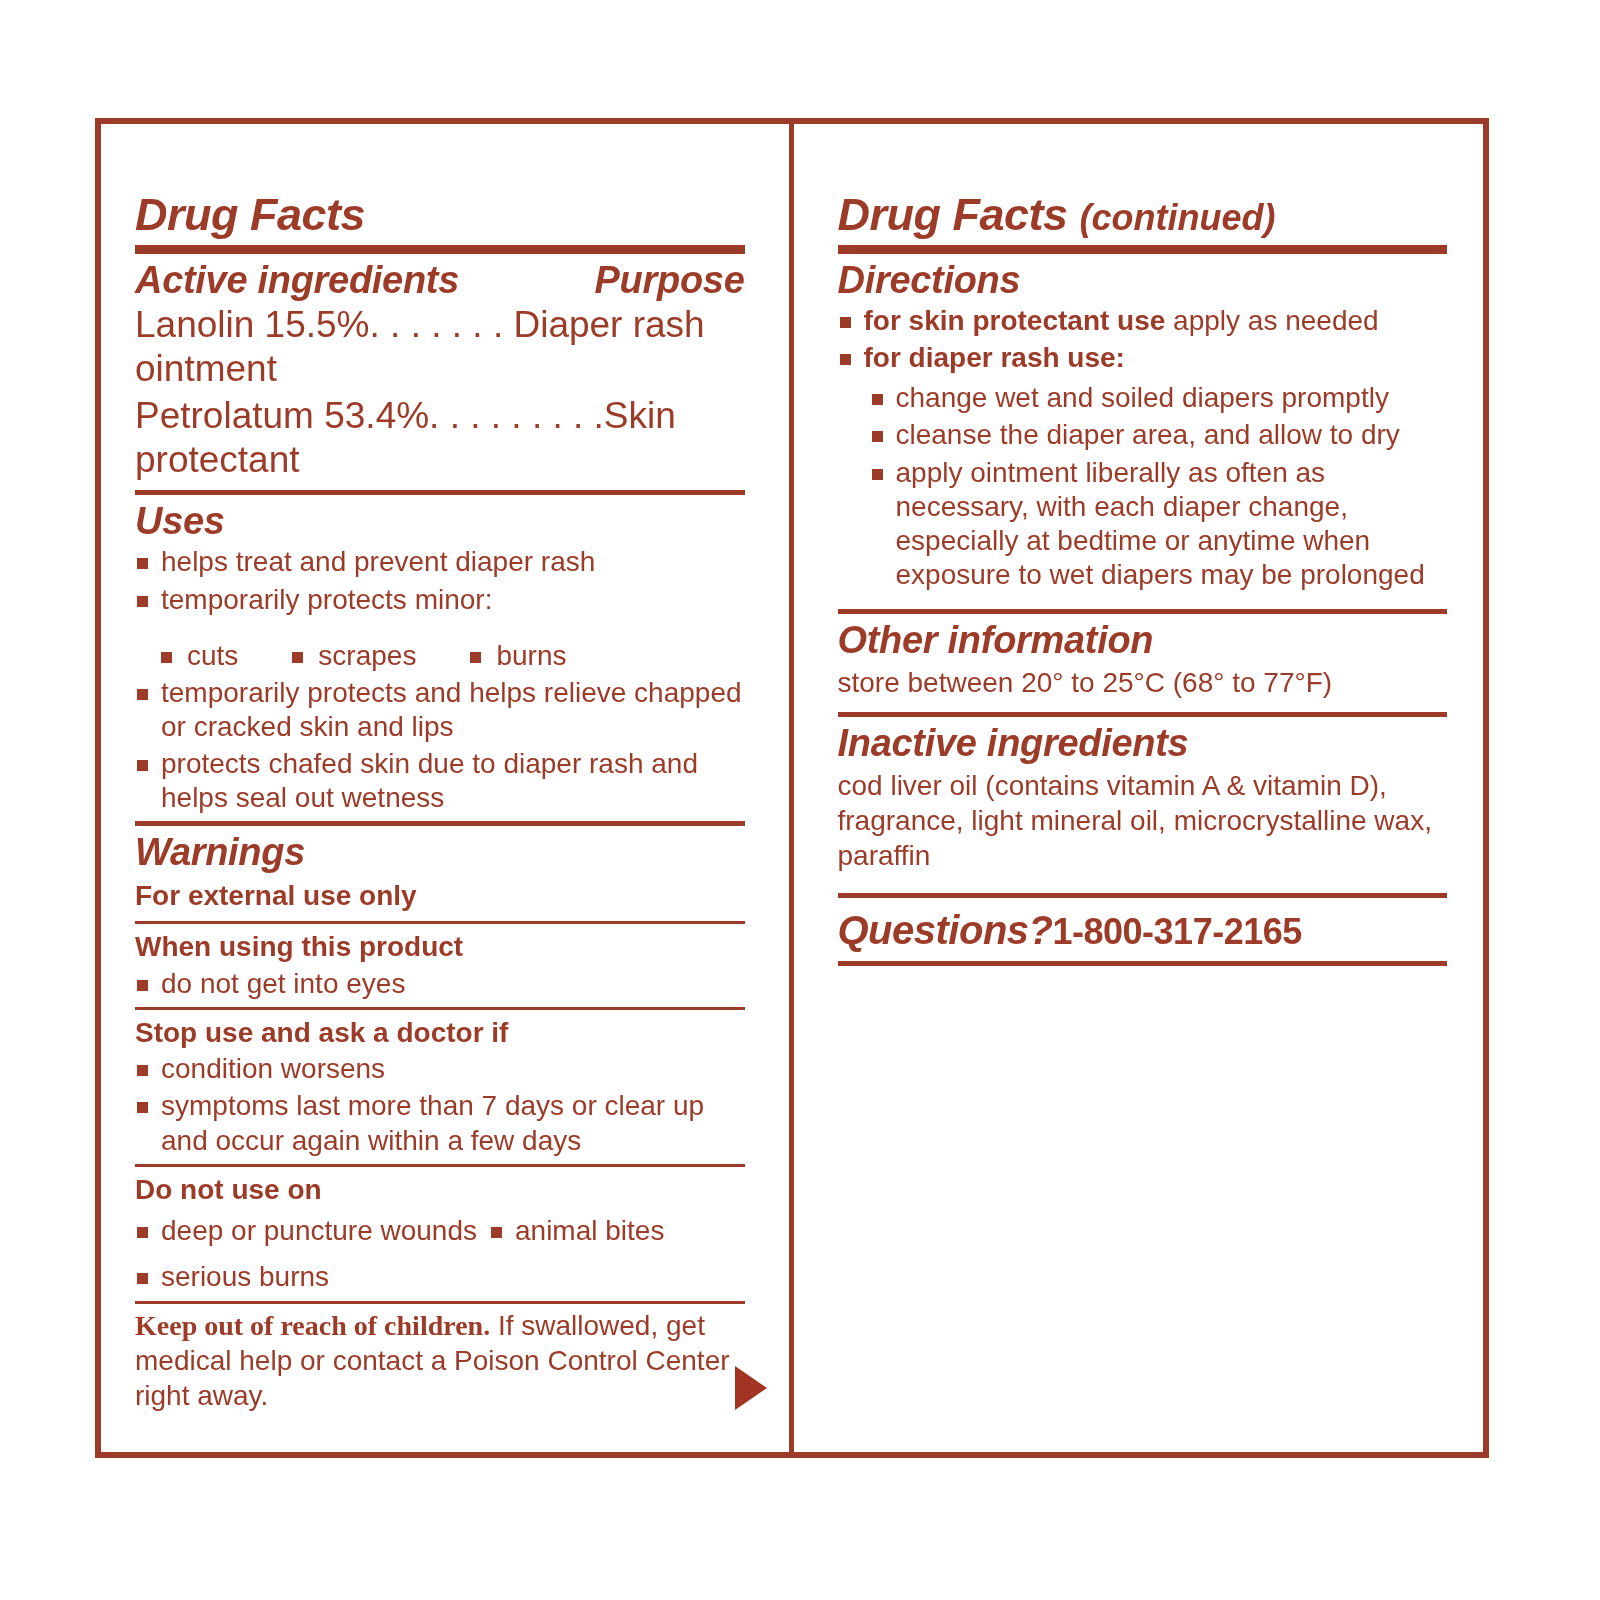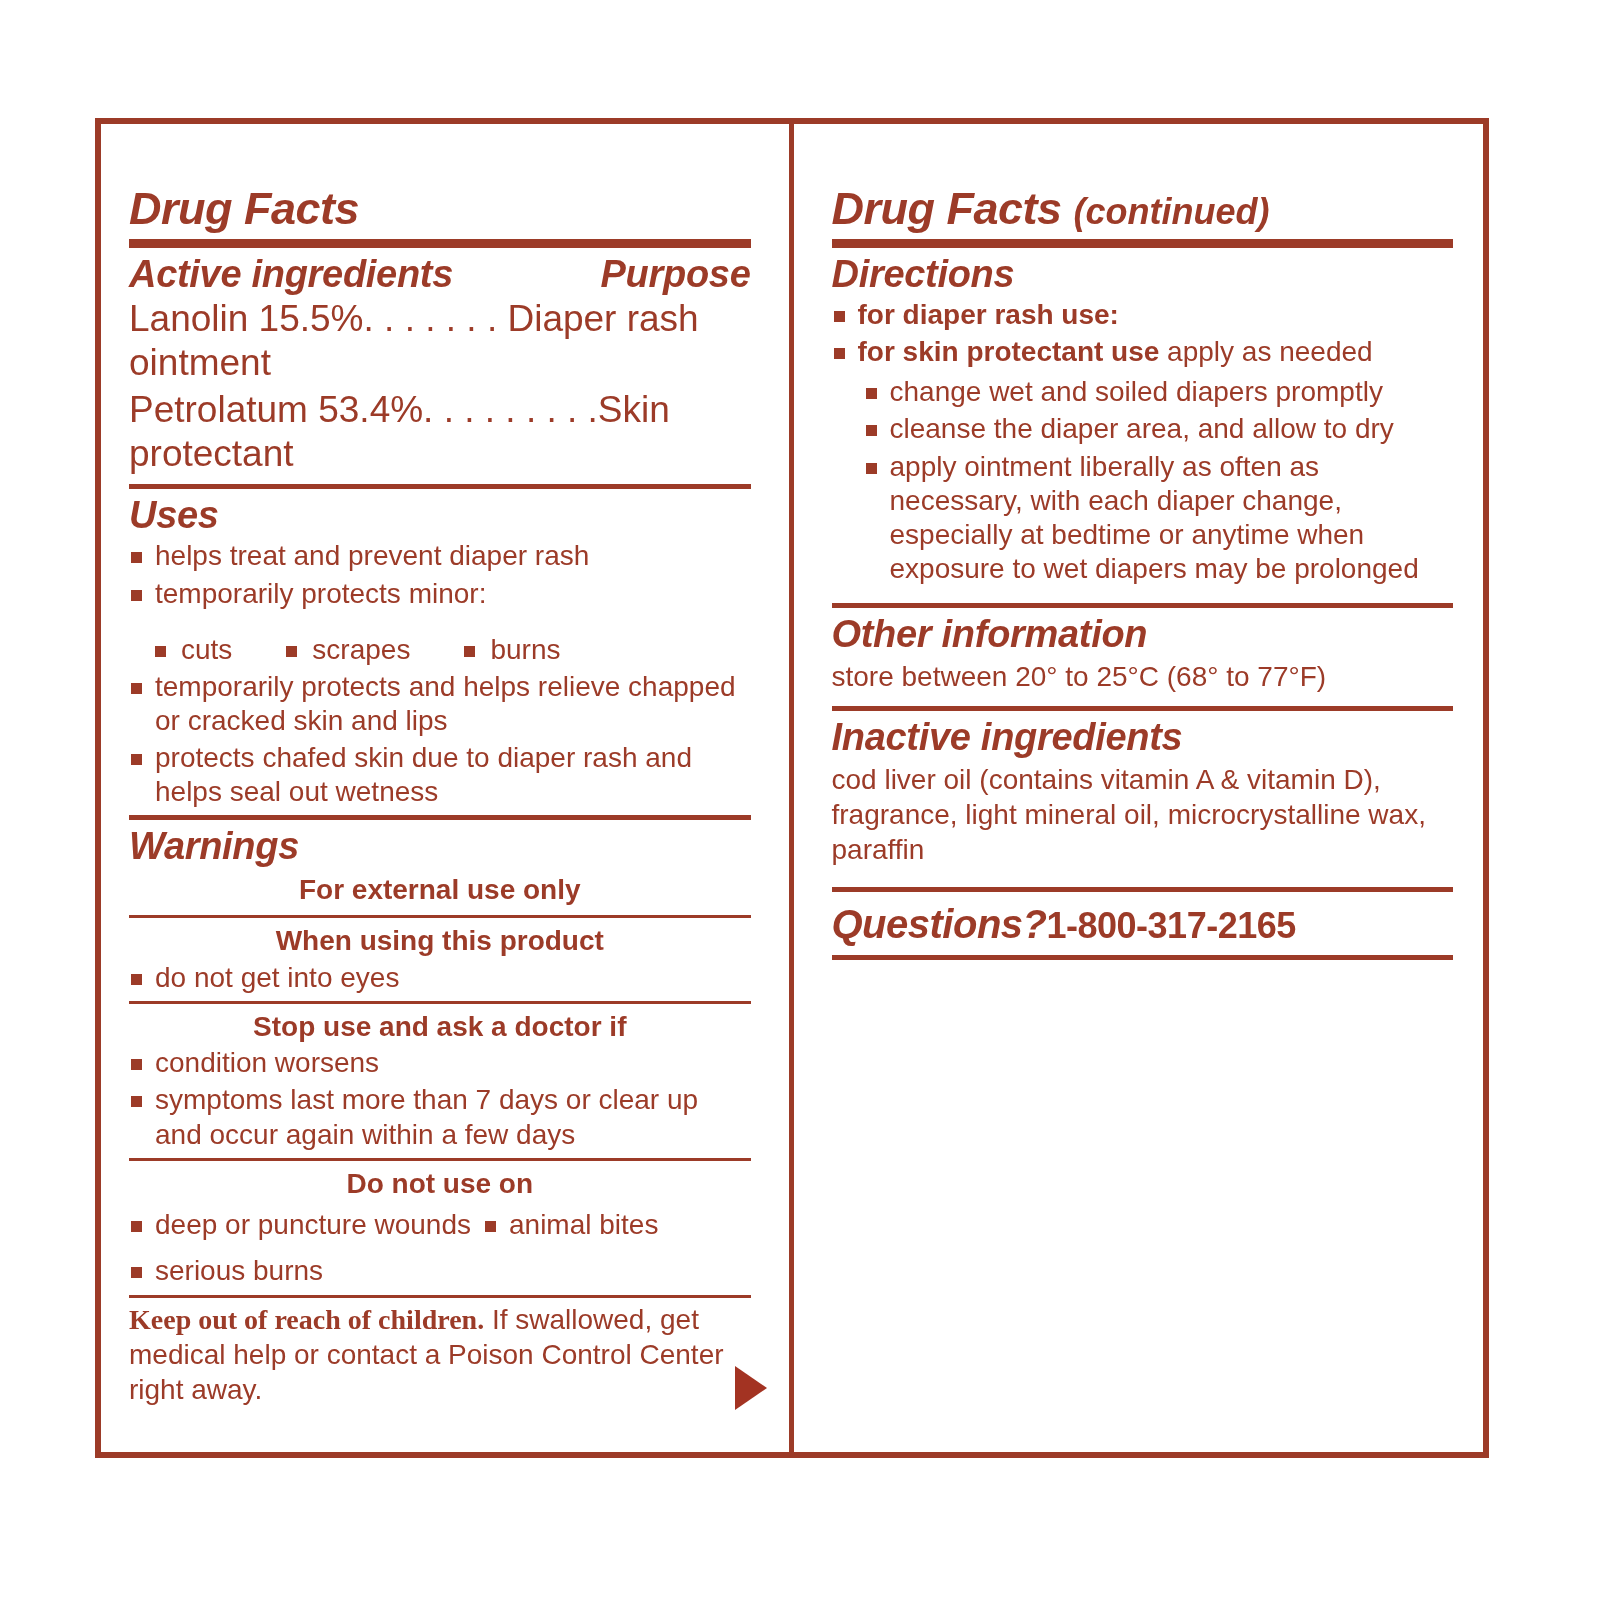--- a/index.html
+++ b/index.html
@@ -23,21 +23,21 @@
     height: 1340px;
     box-sizing: border-box;
     display: flex;
     border: 6px solid #9c3b28;
     background: #ffffff;
   }
 
   .panel {
     box-sizing: border-box;
     position: relative;
-    padding: 0;
+    padding: 6px;
   }
   .panel-left {
     width: 696px;
     border-right: 5px solid #9c3b28;
   }
   .panel-right {
     width: 693px;
   }
 
   .inner {
@@ -101,21 +101,20 @@
     line-height: 1.2;
     margin: 2px 0;
     white-space: pre-wrap;
   }
 
   .bold-line {
     font-size: 28px;
     font-weight: bold;
     line-height: 1.2;
     margin: 6px 0 2px 0;
-    text-align: center;
   }
 
   .para {
     font-size: 28px;
     line-height: 1.25;
     margin: 4px 0 6px 0;
   }
   .para .lead {
     font-weight: bold;
     font-family: Liberation Serif, serif;
@@ -299,24 +298,24 @@
 
       <div class="df-title">
         <span>Drug Facts</span>
         <span class="cont">(continued)</span>
       </div>
       <div class="rule-thick"></div>
 
       <div class="sec-head">Directions</div>
       <ul class="bl">
         <li class="b-bold">
-          <span class="lead">for diaper rash use:</span><span></span>
+          <span class="lead">for skin protectant use</span><span> apply as needed</span>
         </li>
         <li class="b-bold">
-          <span class="lead">for skin protectant use</span><span> apply as needed</span>
+          <span class="lead">for diaper rash use:</span><span></span>
         </li>
       </ul>
       <ul class="bl sub">
         <li>change wet and soiled diapers promptly</li>
         <li>cleanse the diaper area, and allow to dry</li>
         <li>apply ointment liberally as often as necessary, with each diaper change, especially at bedtime or anytime when exposure to wet diapers may be prolonged</li>
       </ul>
 
       <div class="spacer-md"></div>
       <div class="rule-med"></div>

